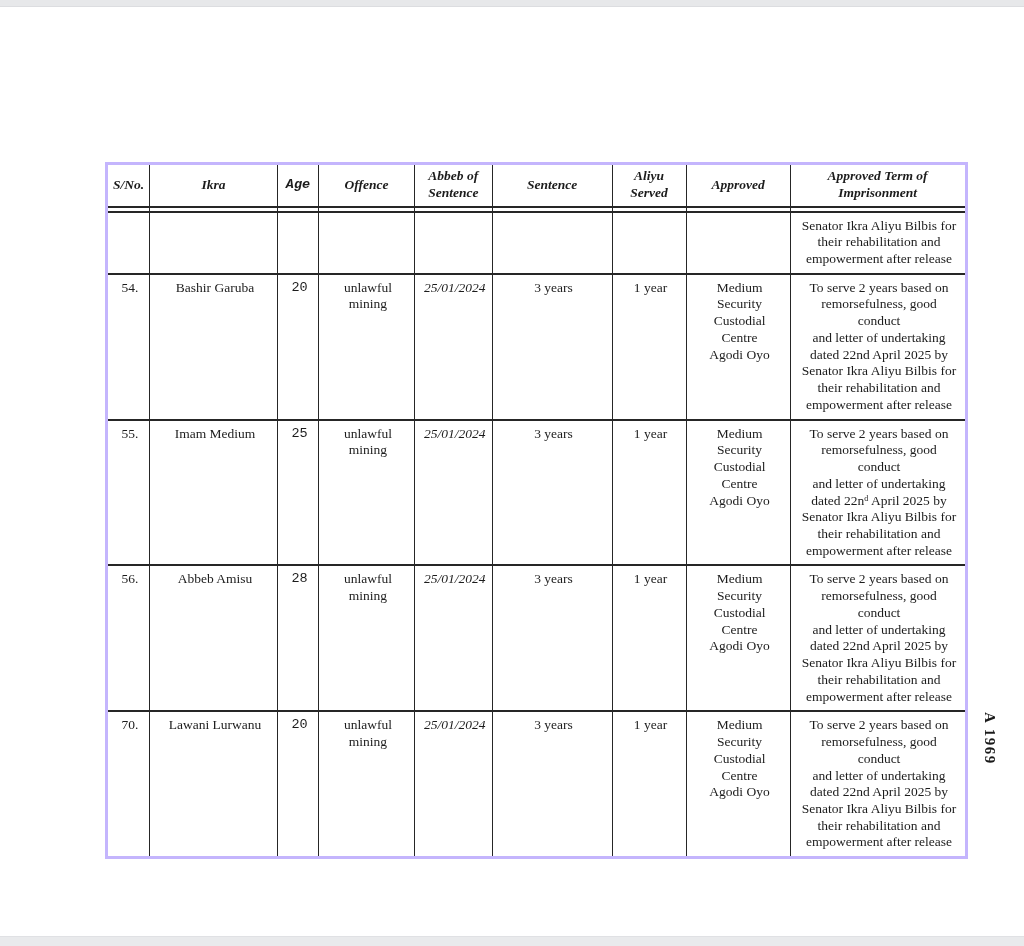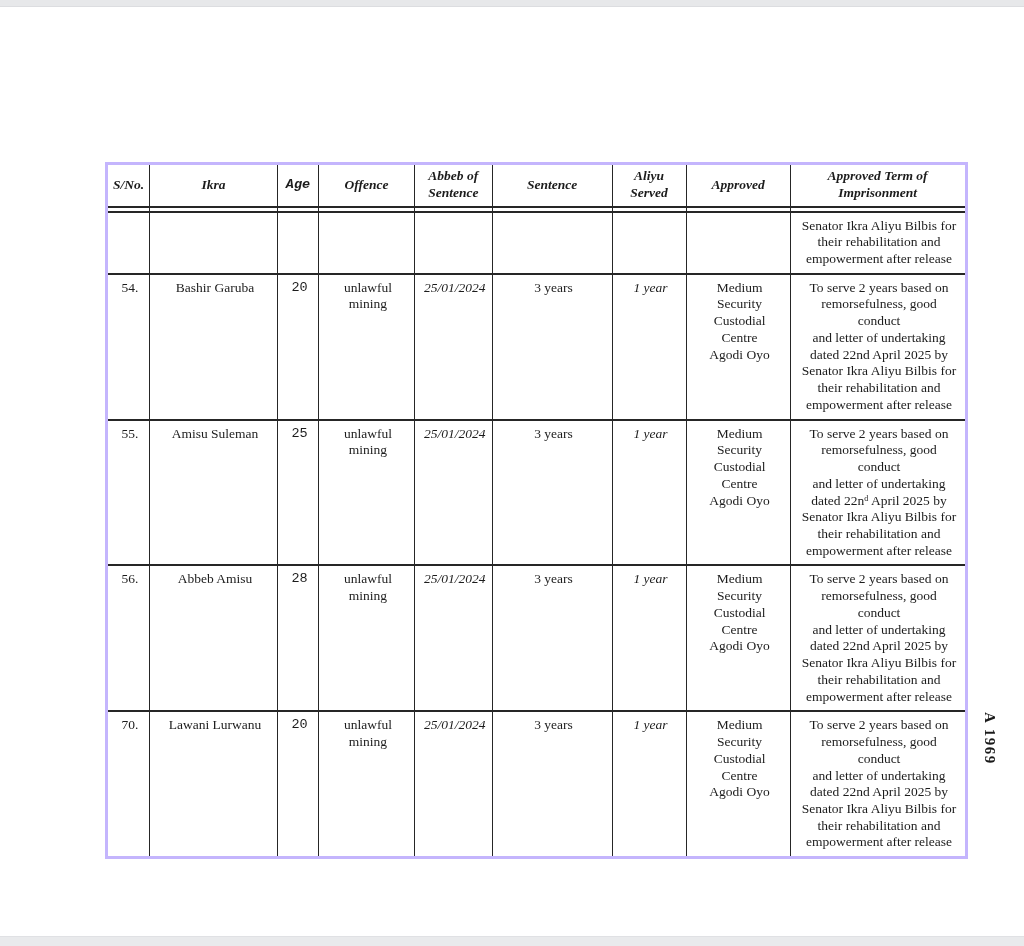--- a/index.html
+++ b/index.html
@@ -63,21 +63,21 @@
   }
   .row-header   { height: 43px; }
   .row-spacer td { height: 3px; padding: 0; font-size: 0; line-height: 0; }
   .row-cont    { height: 50px; }
   .row-main    { height: 122px; }
   .row-last    { height: 140px; }
   .c-sno  { text-align: center; padding-left: 3px; padding-right: 3px; }
   .c-age  { text-align: center; padding-left: 2px; padding-right: 2px; font-family: Liberation Mono, monospace; }
   .c-date { padding-left: 4px; padding-right: 2px; font-style: italic; }
   .c-sentence { border-left-width: 3px; padding-left: 13px; }
-  .c-term { padding-left: 13px; font-style: italic; }
+  .c-term { padding-left: 13px; }
   .c-approved { border-left-width: 2.5px; padding: 5px 4px 5px 5px; }
   .side-label {
     position: absolute;
     left: 981px;
     top: 712px;
     writing-mode: vertical-rl;
     font-family: "Liberation Serif", serif;
     font-weight: bold;
     font-size: 15px;
     letter-spacing: 1.5px;
@@ -155,21 +155,21 @@
     <td class="c-approved">To serve 2 years based on
 remorsefulness, good conduct
 and letter of undertaking
 dated 22nd April 2025 by
 Senator Ikra Aliyu Bilbis for
 their rehabilitation and
 empowerment after release</td>
   </tr>
   <tr class="row-main">
     <td class="c-sno">55.</td>
-    <td class="c-name">Amisu Suleman</td>
+    <td class="c-name">Imam Medium</td>
     <td class="c-age">25</td>
     <td class="c-offence">unlawful
 mining</td>
     <td class="c-date">25/01/2024</td>
     <td class="c-sentence">3 years</td>
     <td class="c-term">1 year</td>
     <td class="c-location">Medium Security
 Custodial Centre
 Agodi Oyo</td>
     <td class="c-approved">To serve 2 years based on

